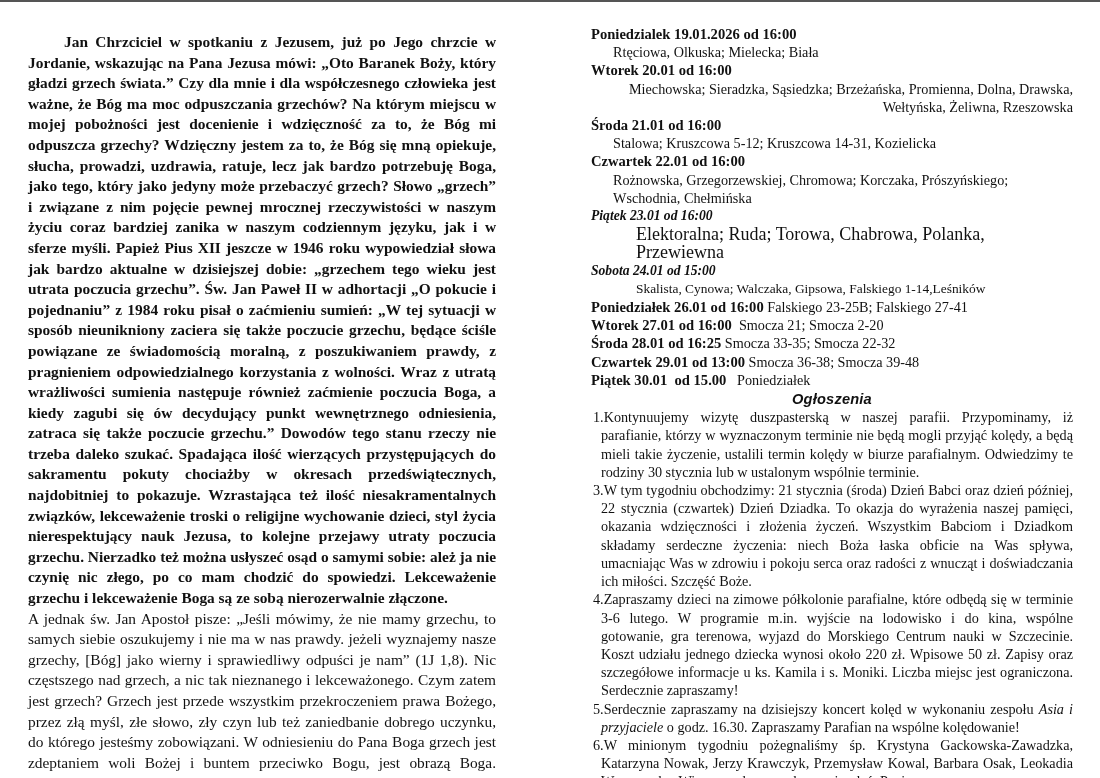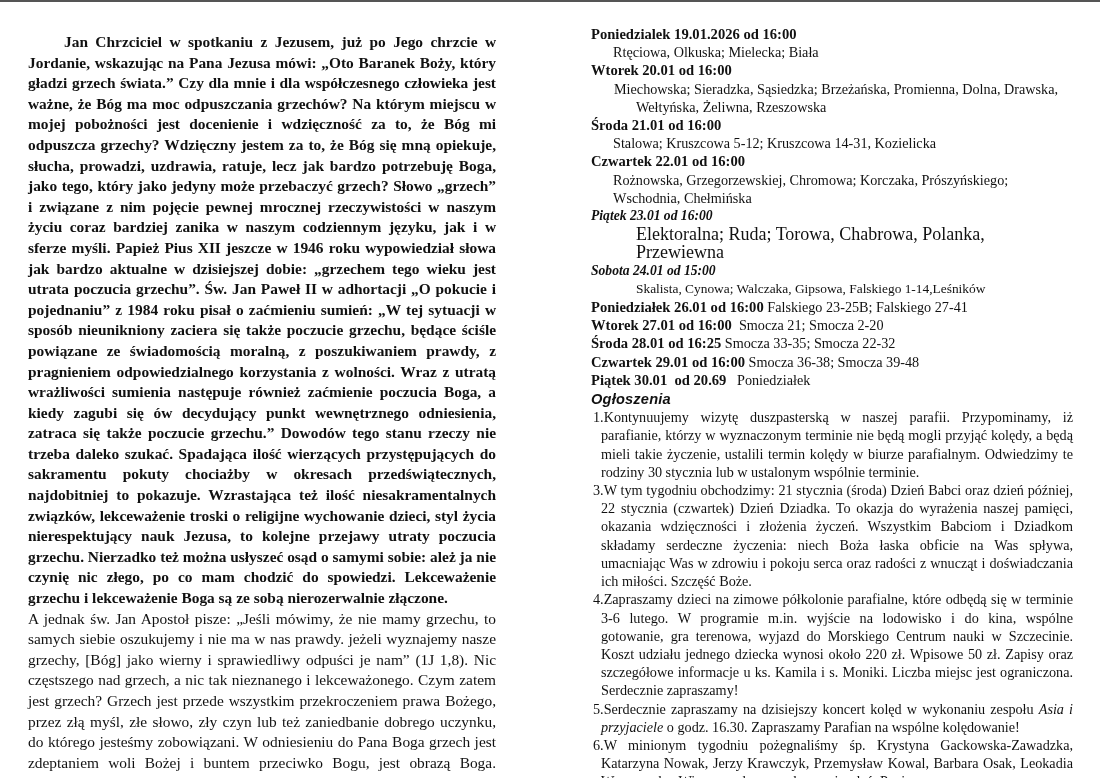--- a/index.html
+++ b/index.html
@@ -18,26 +18,26 @@
     .col-left p.first { text-indent: 36px; font-weight: bold; }
     .col-right {
       position: absolute; left: 591px; top: 25px; width: 482px;
       font-size: 14.2px; line-height: 18.2px;
     }
     .day { margin: 0; }
     .day-title { font-weight: bold; font-size: 14.6px; }
     .day-title.small { font-size: 13.6px; font-style: italic; }
     .streets { padding-left: 22px; text-indent: 0; }
     .streets.wide { padding-left: 45px; }
-    .streets.hang { padding-left: 45px; text-indent: -22px; }
+    .streets.hang { padding-left: 45px; text-indent: -22px; text-align: right; }
     .inline-row { margin: 0; font-size: 14.2px; }
     .inline-row .day-title { font-size: 14.6px; }
     .ann-heading {
       font-family: "Liberation Sans", sans-serif; font-weight: bold; font-style: italic;
-      font-size: 14.6px; text-align: left; margin: 1px 0 0 0; letter-spacing: 0.2px;
+      font-size: 14.6px; text-align: center; margin: 1px 0 0 0; letter-spacing: 0.2px;
     }
     .ann-list { margin: 0; padding: 0; list-style: none; }
     .ann-item {
       text-align: justify; padding-left: 8px; text-indent: -8px; margin-left: 2px;
     }
     .ann-item em { font-style: italic; }
   </style>
 </head>
 <body>
 
@@ -81,25 +81,25 @@
     </div>
     <div class="inline-row">
       <span class="day-title">Wtorek 27.01 od 16:00</span>&nbsp;
       <span>Smocza 21; Smocza 2-20</span>
     </div>
     <div class="inline-row">
       <span class="day-title">Środa 28.01 od 16:25</span>
       <span>Smocza 33-35; Smocza 22-32</span>
     </div>
     <div class="inline-row">
-      <span class="day-title">Czwartek 29.01 od 16:00</span>
+      <span class="day-title">Czwartek 29.01 od 13:00</span>
       <span>Smocza 36-38; Smocza 39-48</span>
     </div>
     <div class="inline-row">
-      <span class="day-title" style="white-space:pre">Piątek 30.01  od 20.69</span>&nbsp;&nbsp;
+      <span class="day-title" style="white-space:pre">Piątek 30.01  od 15.00</span>&nbsp;&nbsp;
       <span>Poniedziałek</span>
     </div>
   </div>
 
   <div class="ann-heading">Ogłoszenia</div>
 
   <ul class="ann-list">
     <li class="ann-item">1.Kontynuujemy wizytę duszpasterską w naszej parafii. Przypominamy, iż parafianie, którzy w wyznaczonym terminie nie będą mogli przyjąć kolędy, a będą mieli takie życzenie, ustalili termin kolędy w biurze parafialnym. Odwiedzimy te rodziny 30 stycznia lub w ustalonym wspólnie terminie.</li>
     <li class="ann-item">3.W tym tygodniu obchodzimy: 21 stycznia (środa) Dzień Babci oraz dzień później, 22 stycznia (czwartek) Dzień Dziadka. To okazja do wyrażenia naszej pamięci, okazania wdzięczności i złożenia życzeń. Wszystkim Babciom i Dziadkom składamy serdeczne życzenia: niech Boża łaska obficie na Was spływa, umacniając Was w zdrowiu i pokoju serca oraz radości z wnucząt i doświadczania ich miłości. Szczęść Boże.</li>
     <li class="ann-item">4.Zapraszamy dzieci na zimowe półkolonie parafialne, które odbędą się w terminie 3-6 lutego. W programie m.in. wyjście na lodowisko i do kina, wspólne gotowanie, gra terenowa, wyjazd do Morskiego Centrum nauki w Szczecinie. Koszt udziału jednego dziecka wynosi około 220 zł. Wpisowe 50 zł. Zapisy oraz szczegółowe informacje u ks. Kamila i s. Moniki. Liczba miejsc jest ograniczona. Serdecznie zapraszamy!</li>

